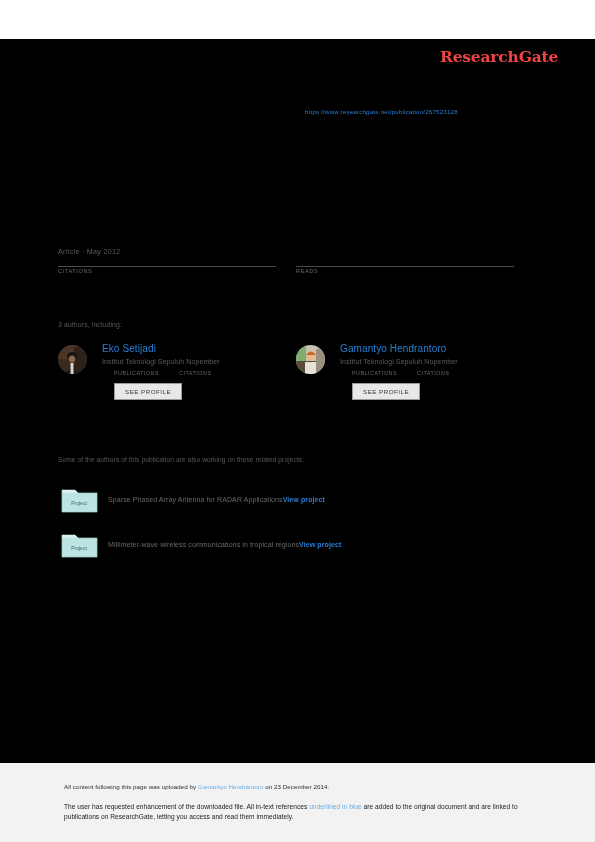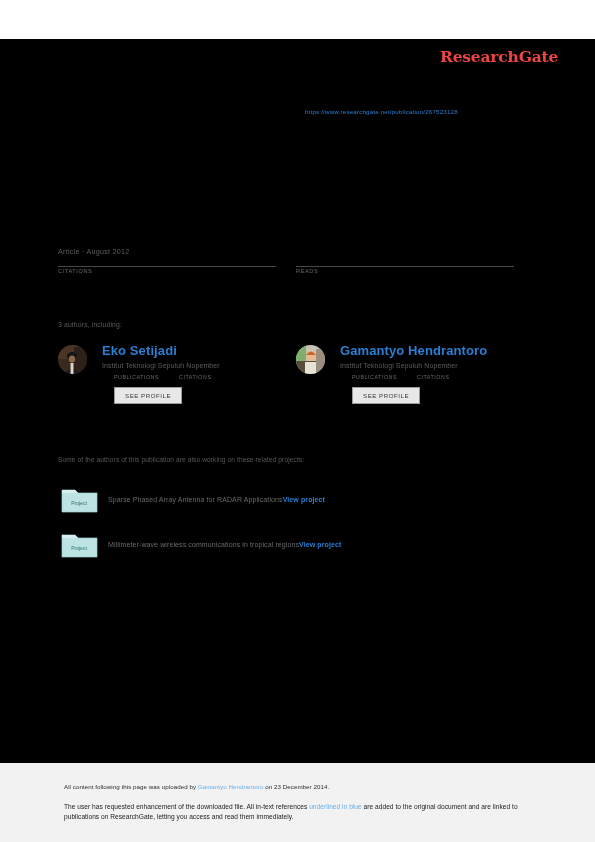--- a/index.html
+++ b/index.html
@@ -132,23 +132,23 @@
     overflow: hidden;
   }
   .author-avatar svg { display: block; }
   .author-body {
     position: absolute;
     left: 44px;
     top: 0;
     width: 186px;
   }
   .author-name {
-    font-size: 13px;
+    font-size: 10px;
     color: #2a7fd4;
-    font-weight: bold;
+    font-weight: normal;
     letter-spacing: 0.1px;
     white-space: nowrap;
   }
   .author-affil {
     font-size: 7px;
     color: #5d5d5d;
     margin-top: 4px;
     letter-spacing: 0.1px;
     white-space: nowrap;
   }
@@ -258,21 +258,21 @@
 
   <div class="dark-canvas"></div>
 
   <div class="rg-logo">ResearchGate</div>
 
   <div class="rg-url">https://www.researchgate.net/publication/267523128</div>
 
   <div class="hidden-title"></div>
   <div class="hidden-sub"></div>
 
-  <div class="article-meta">Article · August 2012</div>
+  <div class="article-meta">Article · May 2012</div>
 
   <div class="stat-col citations">
     <div class="stat-rule"></div>
     <div class="stat-value"></div>
     <div class="stat-label">CITATIONS</div>
   </div>
 
   <div class="stat-col reads">
     <div class="stat-rule"></div>
     <div class="stat-value"></div>

